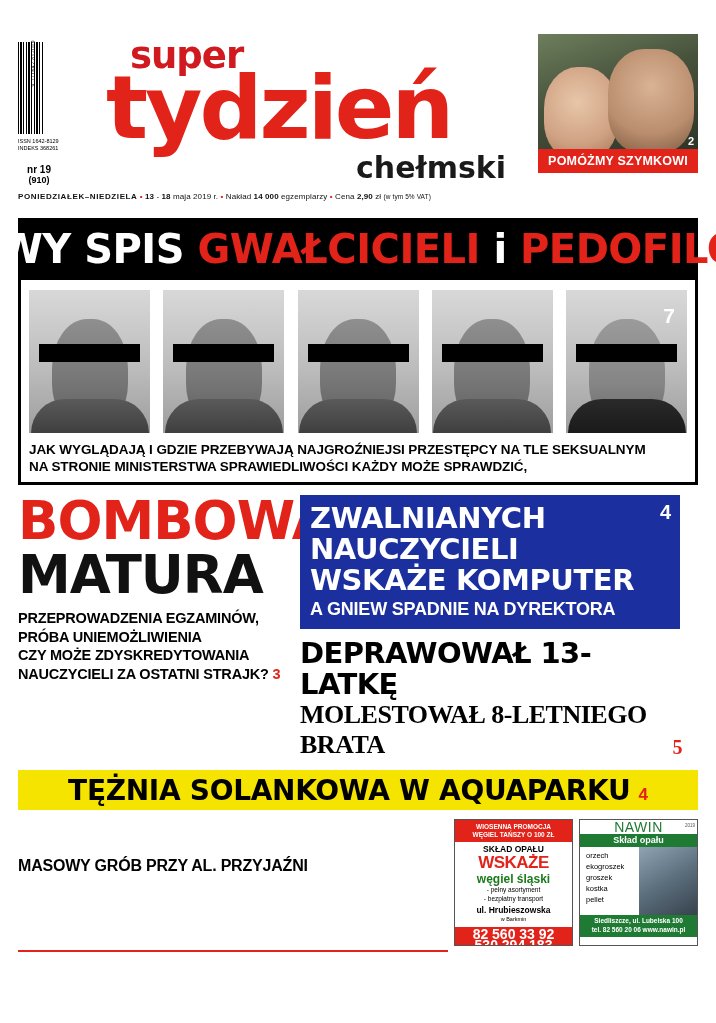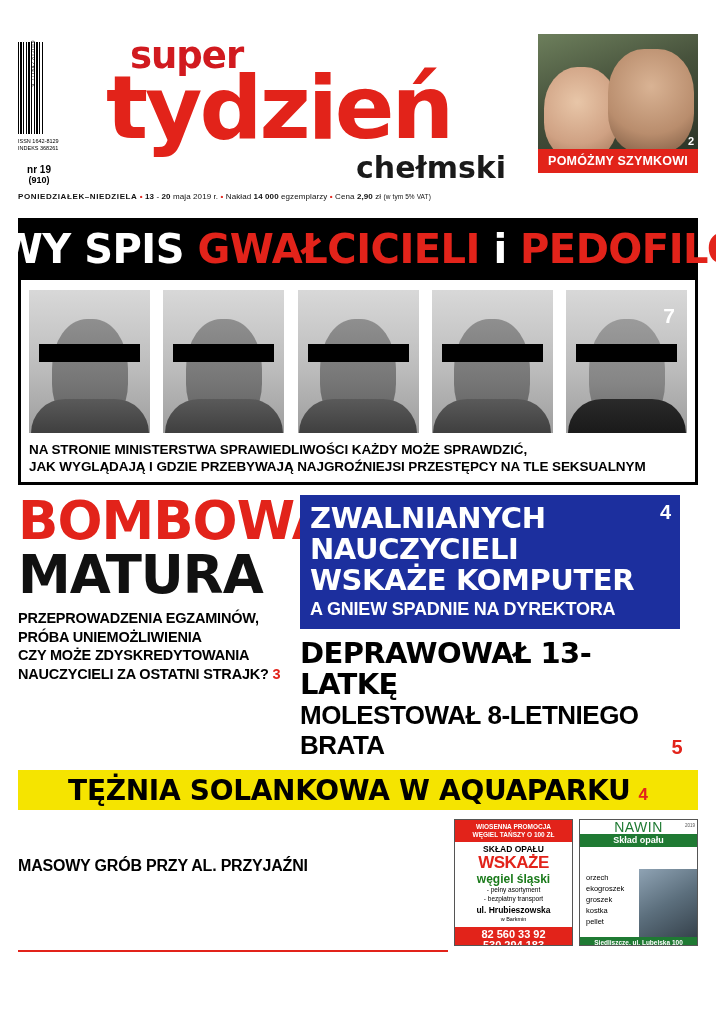--- a/index.html
+++ b/index.html
@@ -341,21 +341,21 @@
     font-weight: bold;
     line-height: 31px;
     letter-spacing: -0.6px;
     font-family: "DejaVu Sans", sans-serif;
   }
   .dep2 {
     font-size: 26px;
     font-weight: bold;
     line-height: 30px;
     letter-spacing: -0.5px;
-    font-family: Liberation Sans, sans-serif;
+    font-family: Liberation Serif, serif;
     position: relative;
   }
   .dep2 .pg {
     color: #e2231a;
     position: absolute;
     right: -2px;
     bottom: -2px;
     font-size: 20px;
   }
 
@@ -461,21 +461,21 @@
     font-size: 12px;
     margin-top: 3px;
   }
   .ad1 .svc { font-size: 6.5px; line-height: 8.5px; margin-top: 2px; }
   .ad1 .addr { font-weight: bold; font-size: 8.5px; margin-top: 3px; }
   .ad1 .addr small { display:block; font-size: 5.5px; font-weight: normal;}
   .ad1 .phones {
     background: #e2231a;
     color: #fff;
     font-weight: bold;
-    font-size: 11px;
+    font-size: 14px;
     line-height: 11px;
     padding: 2px 0 3px;
     margin-top: 3px;
   }
   .ad2 {
     width: 120px;
     height: 127px;
     background: #fff;
   }
   .ad2 .logo {
@@ -489,21 +489,20 @@
     background: #1f7a33;
     color: #fff;
     font-weight: bold;
     font-size: 9px;
     padding: 2px 0;
     margin-top: 2px;
   }
   .ad2 .body {
     display: flex;
     height: 68px;
-    margin-top: 22px;
   }
   .ad2 .items {
     width: 50%;
     text-align: left;
     padding: 3px 0 0 6px;
     font-size: 7.5px;
     line-height: 11px;
     box-sizing: border-box;
   }
   .ad2 .pic {
@@ -562,21 +561,21 @@
       <div class="photo-face-b"></div>
       <div class="photo-num">2</div>
     </div>
     <div class="photo-caption">POMÓŻMY SZYMKOWI</div>
 
     <div class="info-line">
       <span class="day">PONIEDZIAŁEK–NIEDZIELA</span>
       <span class="sep"> • </span>
       <b>13</b>
       <span> - </span>
-      <b>20</b>
+      <b>18</b>
       <span>maja  2019  r.</span>
       <span class="sep"> • </span>
       <span>Nakład</span>
       <b>14 000</b>
       <span>egzemplarzy</span>
       <span class="sep"> • </span>
       <span>Cena</span>
       <b>2,90</b>
       <span>zł</span>
       <span class="small">(w  tym  5%  VAT)</span>
@@ -617,22 +616,22 @@
       </div>
       <div class="mug m5">
         <div class="bg"></div>
           <div class="head"></div>
           <div class="shoulders"></div>
           <div class="bar"></div>
         <div class="mug-num">7</div>
       </div>
     </div>
     <div class="mug-caption">
+      <div>JAK WYGLĄDAJĄ I GDZIE PRZEBYWAJĄ NAJGROŹNIEJSI PRZESTĘPCY NA TLE SEKSUALNYM</div>
       <div>NA STRONIE MINISTERSTWA SPRAWIEDLIWOŚCI KAŻDY MOŻE SPRAWDZIĆ,</div>
-      <div>JAK WYGLĄDAJĄ I GDZIE PRZEBYWAJĄ NAJGROŹNIEJSI PRZESTĘPCY NA TLE SEKSUALNYM</div>
     </div>
   </div>
 
   <div class="mid">
     <div class="mid-left">
       <div class="bombowa">BOMBOWA</div>
       <div class="matura">MATURA</div>
       <div class="lead">
         <div>PRZEPROWADZENIA EGZAMINÓW,</div>
         <div>PRÓBA UNIEMOŻLIWIENIA</div>

